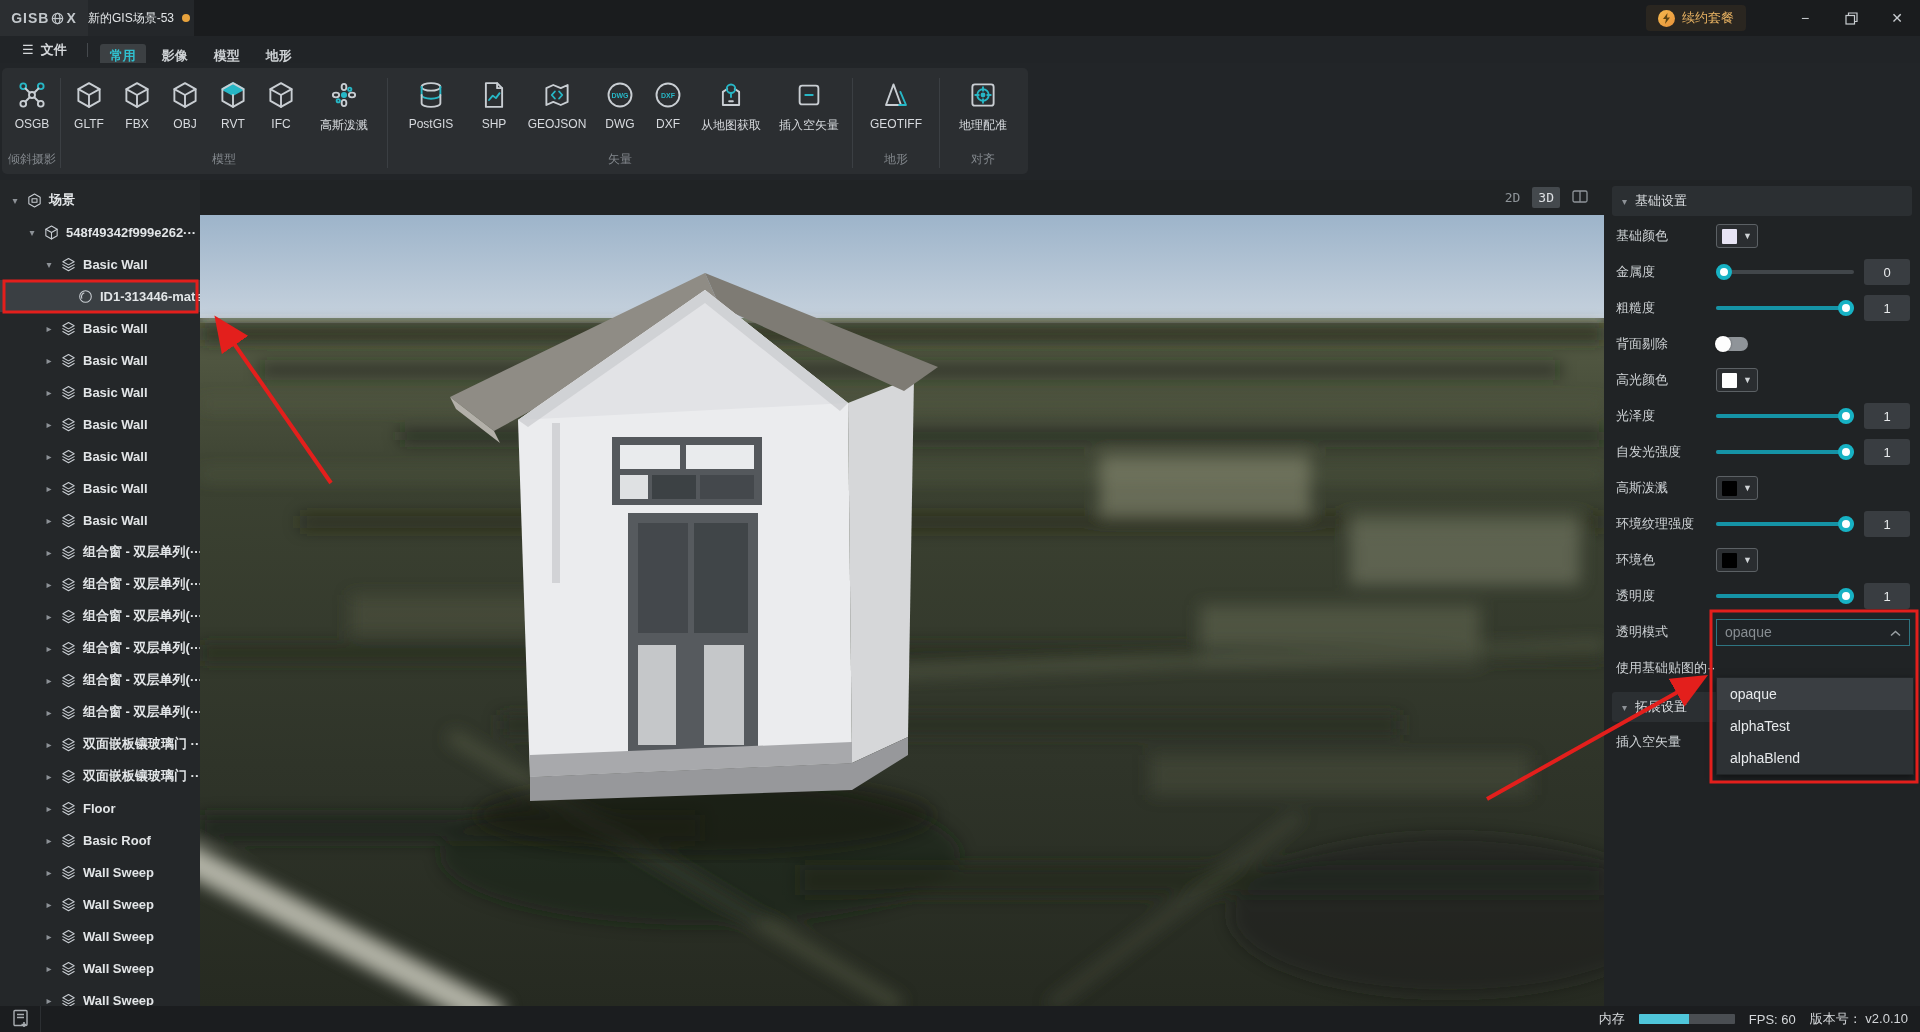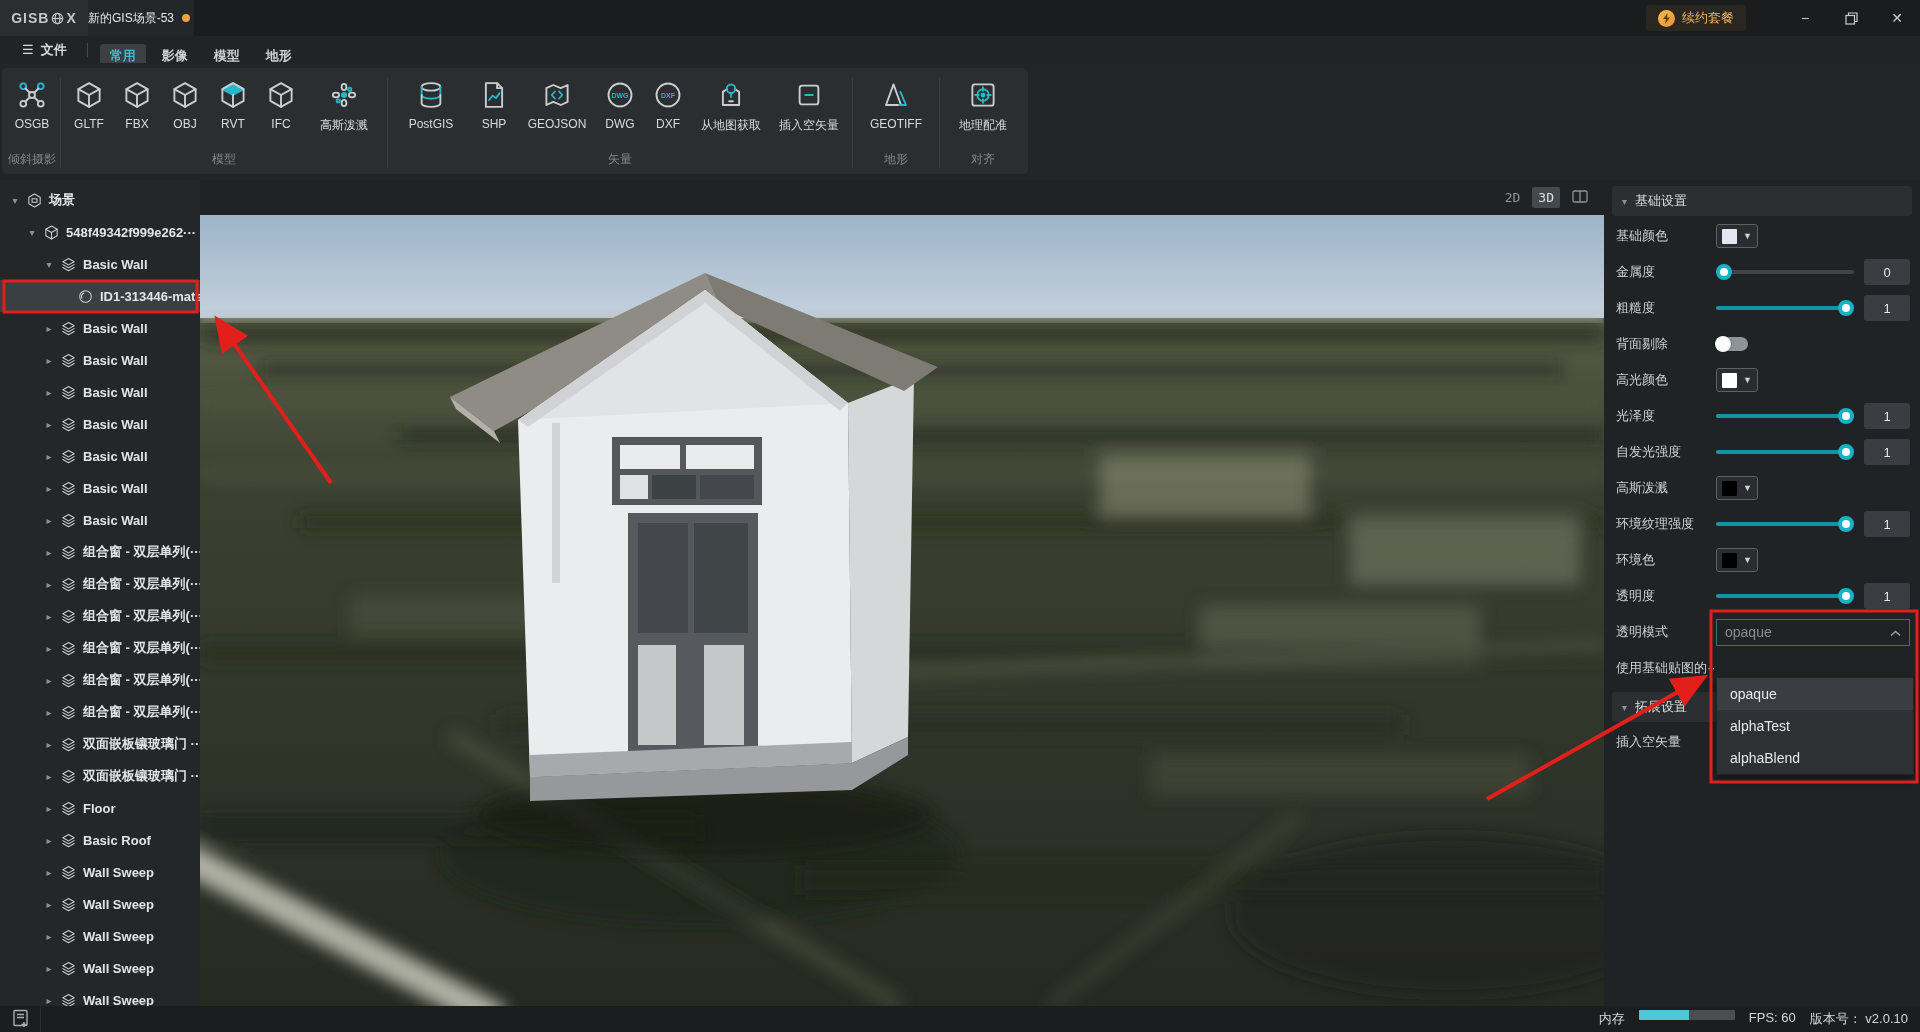--- a/index.html
+++ b/index.html
@@ -91,21 +91,21 @@
                align-items:center; justify-content:space-between; padding:0 8px; color:#878d92; font-size:14px; }
   .droplist { position:absolute; z-index:6; left:112px; right:6px; top:459px; background:#2d3134;
               border:1px solid #222527; box-shadow:0 3px 8px rgba(0,0,0,.5); }
   .dopt { height:32px; display:flex; align-items:center; padding-left:13px; color:#e7eaec; font-size:14px; }
   .dopt.hl { background:#3a3e42; }
 
   
   .statusbar { height:26px; background:#1b1d1f; flex:none; display:flex; align-items:center; padding:0 12px; }
   .sb-left { display:flex; align-items:center; gap:10px; height:100%; }
   .sb-vdiv { width:1px; height:26px; background:#2c2f32; }
-  .sb-right { margin-left:auto; display:flex; align-items:flex-start; gap:14px; color:#d3d6d9; font-size:13px;padding-left:28px; }
+  .sb-right { margin-left:auto; display:flex; align-items:center; gap:14px; color:#d3d6d9; font-size:13px;padding-left:28px; }
   .membar { width:96px; height:10px; background:#4a4e52; border-radius:1px; overflow:hidden; }
   .memfill { height:100%; background:#4fc6da; }
 
   
   .overlay { position:absolute; inset:0; z-index:50; pointer-events:none; }
 </style>
 </head>
 <body>
 
 <div class="app">

